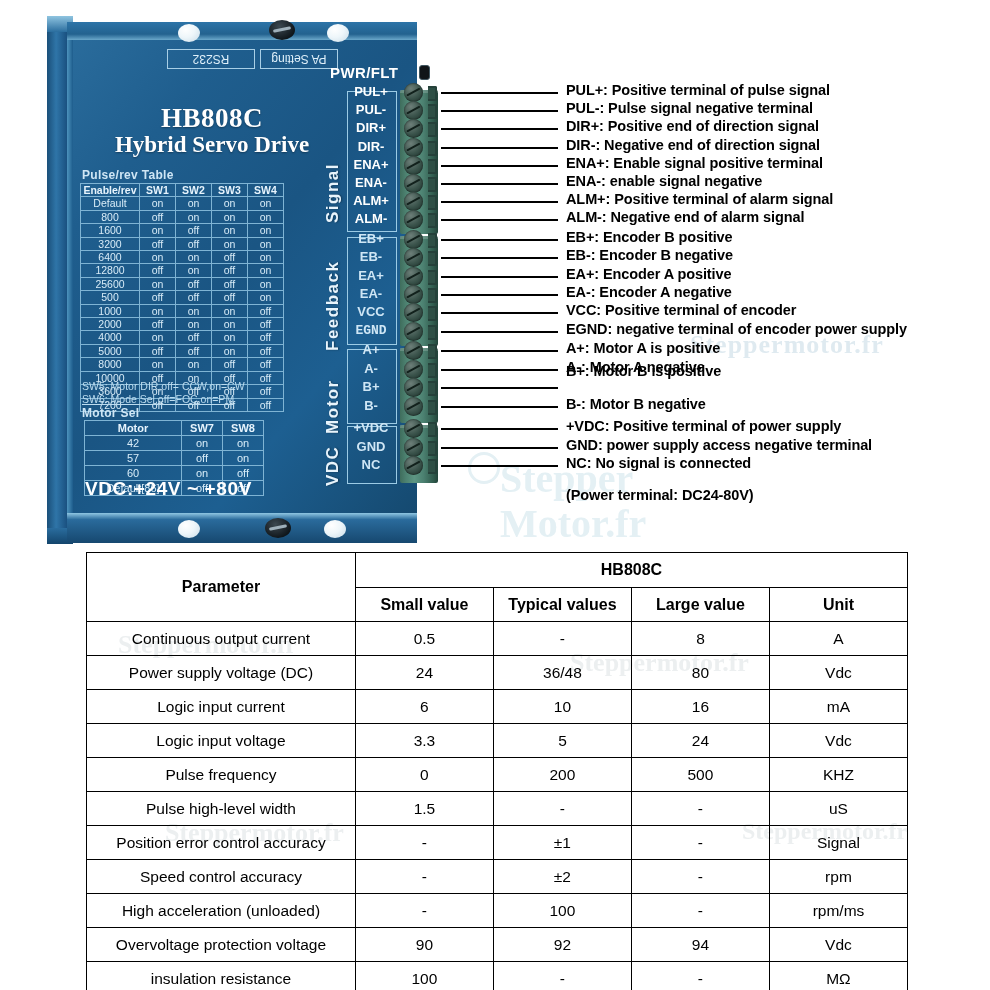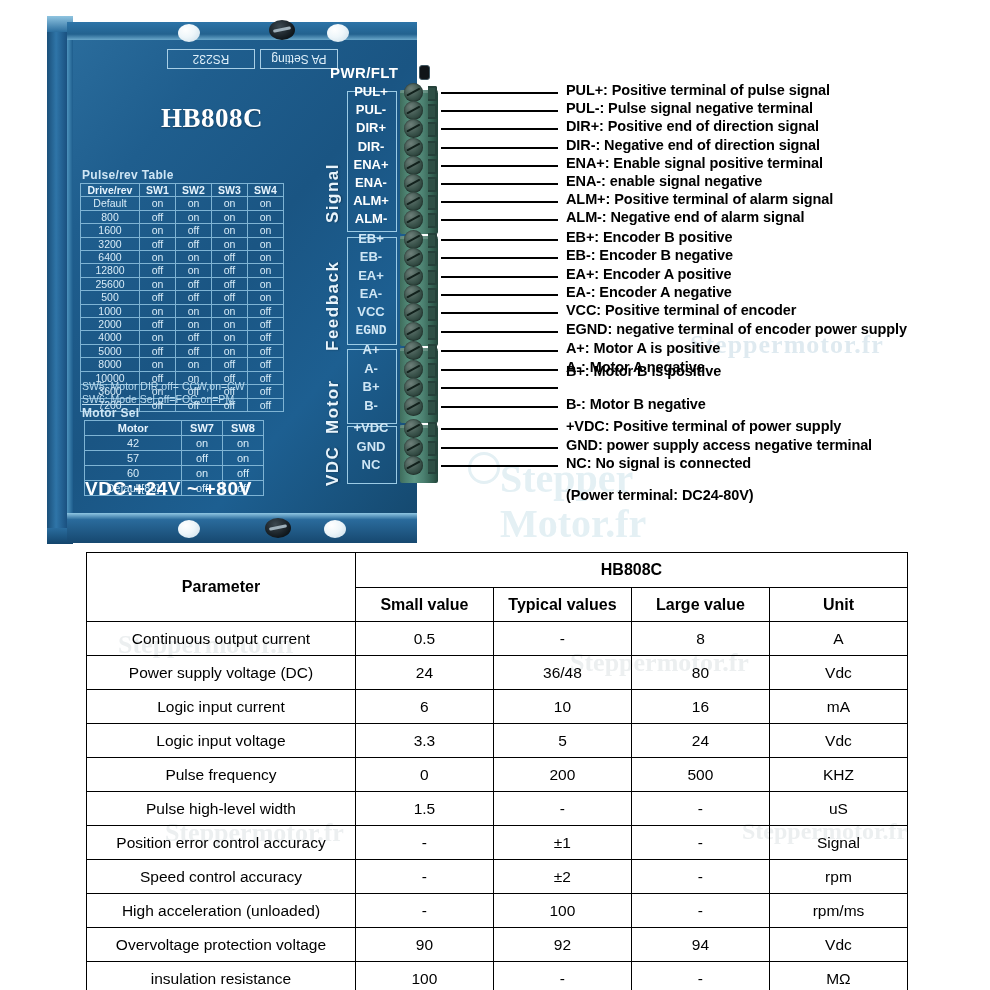--- a/index.html
+++ b/index.html
@@ -159,26 +159,27 @@
   <div class="screw-dark" style="left:218px;top:510px;"></div>
   <div class="screw" style="left:277px;top:512px;"></div>
 
   <div class="lbl-box" style="left:120px;top:41px;width:86px;">RS232</div>
   <div class="lbl-box" style="left:213px;top:41px;width:76px;">PA Setting</div>
 
   <div class="pwr">PWR/FLT</div>
   <div class="led"></div>
 
   <div class="title1">HB808C</div>
+  <div class="title2">Hybrid Servo Drive</div>
 
   <div class="sw-head" style="left:35px;top:160px;">Pulse/rev Table</div>
   <table class="prt" style="left:33px;top:175px;">
     <tbody>
         <tr class="hd">
-          <td class="c0">Drive/rev</td>
+          <td class="c0">Enable/rev</td>
           <td class="cx">SW1</td>
           <td class="cx">SW2</td>
           <td class="cx">SW3</td>
           <td class="cx">SW4</td>
         </tr>
         <tr>
           <td class="c0">Default</td>
           <td class="cx">on</td>
           <td class="cx">on</td>
           <td class="cx">on</td>

